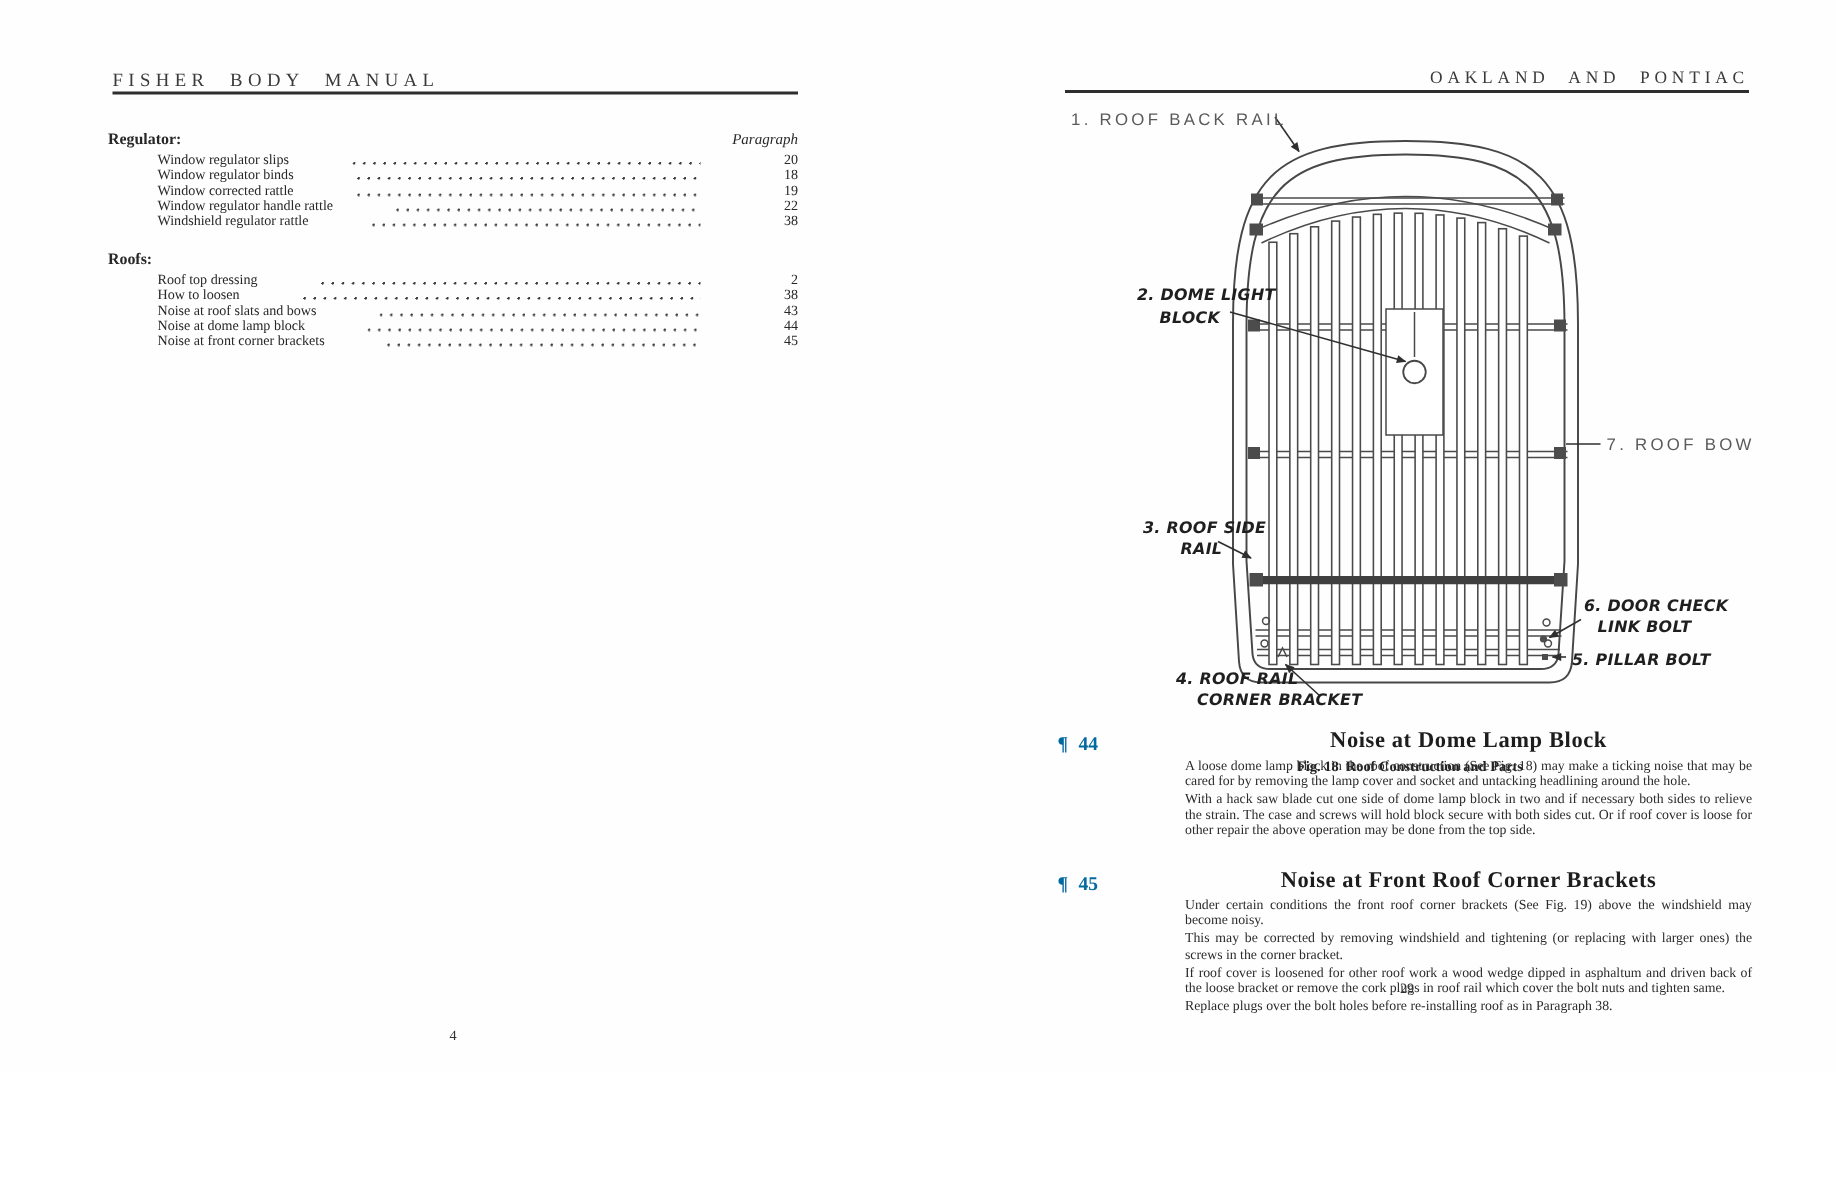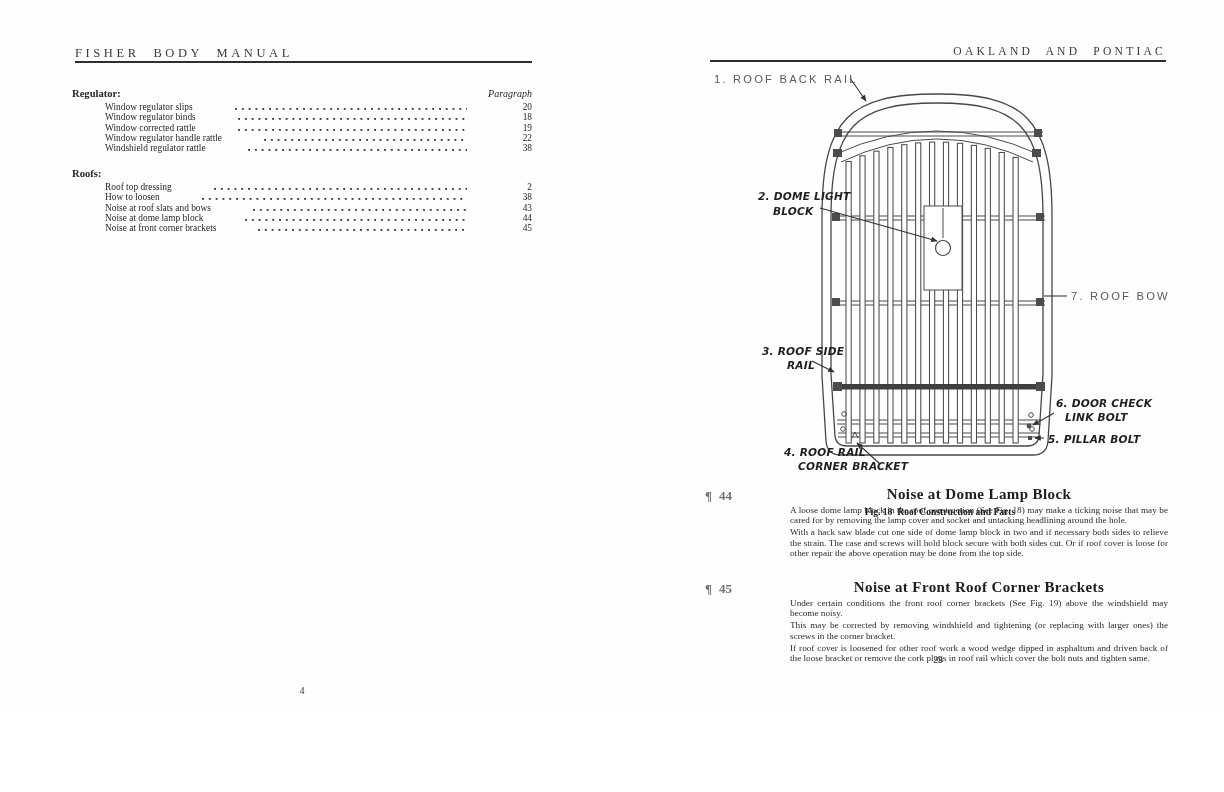--- a/index.html
+++ b/index.html
@@ -32,21 +32,21 @@
   svg text{user-select:none;}
   .lbl-print{font-family:"Liberation Sans","DejaVu Sans",sans-serif;font-size:11.2px;letter-spacing:2.2px;fill:#5a5a5a;}
   .lbl-hand{font-family:"DejaVu Sans","Liberation Sans",sans-serif;font-size:10.6px;font-style:italic;font-weight:600;letter-spacing:.2px;fill:#1f1f1f;}
   .frame-line{fill:none;stroke:#474747;stroke-width:1.3;}
   .thin-line{fill:none;stroke:#4a4a4a;stroke-width:1;}
   .slat{fill:#ffffff;stroke:#4a4a4a;stroke-width:1.05;}
   .clip{fill:#4c4c4c;}
   .leader{fill:none;stroke:#2f2f2f;stroke-width:1.05;}
 
   
-  .sec-mark{font-size:13px;font-weight:bold;color:#737373;white-space:nowrap;}
+  .sec-mark{font-size:13px;font-weight:bold;color:#0369a1;white-space:nowrap;}
   .sec-mark .sec-num{margin-left:7px;}
   .sec-title{margin:0;font-size:15px;font-weight:bold;letter-spacing:.4px;text-align:center;color:#1d1d1d;width:378px;}
   .sec-body{width:378px;font-size:9.2px;line-height:10.45px;text-align:justify;color:#2b2b2b;}
   .sec-body p{margin:0 0 1.5px 0;}
 </style>
 </head>
 <body>
 
 <div class="canvas">
 
@@ -237,17 +237,18 @@
     </div>
 
   <div class="abs sec-mark" style="left:705px;top:581px;">
     <span>¶</span><span class="sec-num">45</span>
   </div>
   <h2 class="abs sec-title" style="left:790px;top:579px;">Noise at Front Roof Corner Brackets</h2>
   <div class="abs sec-body" style="left:790px;top:598px;">
       <p>Under certain conditions the front roof corner brackets (See Fig. 19) above the windshield may become noisy.</p>
       <p>This may be corrected by removing windshield and tightening (or replacing with larger ones) the screws in the corner bracket.</p>
       <p>If roof cover is loosened for other roof work a wood wedge dipped in asphaltum and driven back of the loose bracket or remove the cork plugs in roof rail which cover the bolt nuts and tighten same.</p>
+      <p>Replace plugs over the bolt holes before re-installing roof as in Paragraph 38.</p>
     </div>
 
   <div class="abs page-num" style="left:710px;top:655px;width:456px;">29</div>
 
 </div>
 
 </body></html>

